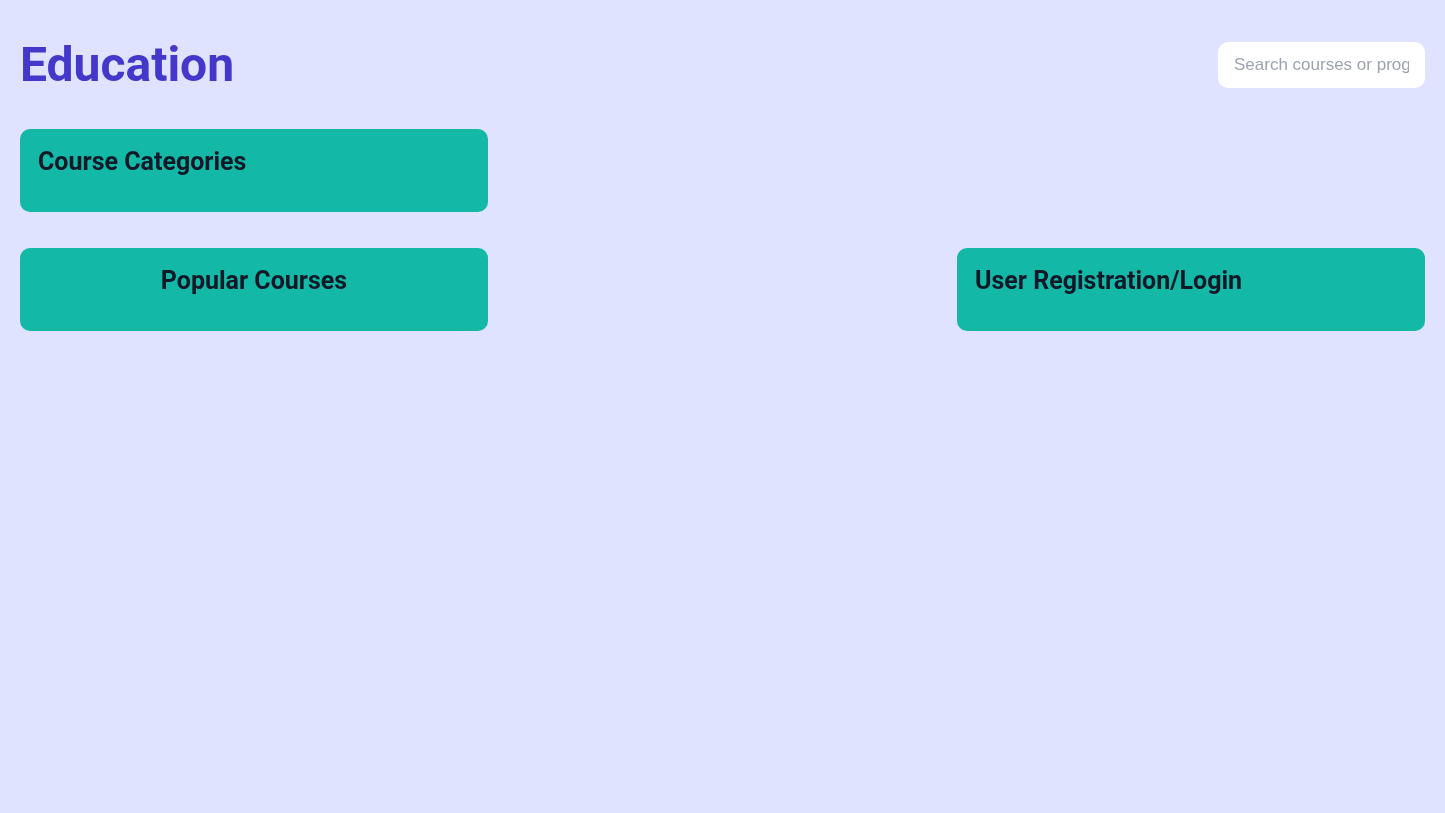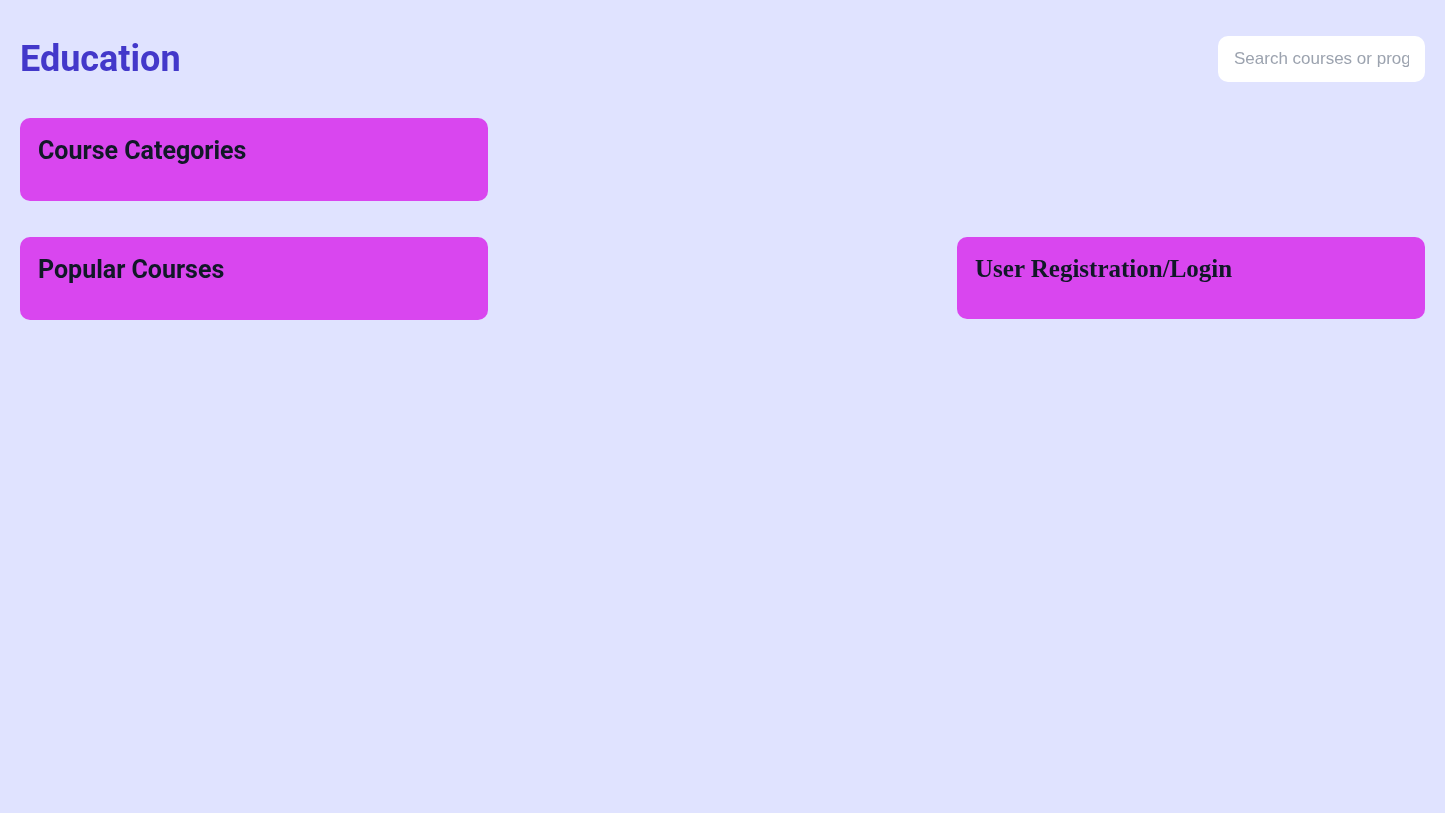--- a/index.html
+++ b/index.html
@@ -17,21 +17,21 @@
     }
     
     .header {
       display: flex;
       justify-content: space-between;
       align-items: center;
       margin-bottom: 36px;
     }
     
     .title {
-      font-size: 36px;
+      font-size: 48px;
       font-weight: 700;
       color: #4338ca;
     }
     
     .search-input {
       background-color: #ffffff;
       border: none;
       border-radius: 10px;
       padding: 13px 16px;
       font-size: 17px;
@@ -56,43 +56,43 @@
     
     .col-middle {
       flex: 0 0 468px;
     }
     
     .col-right {
       flex: 1;
     }
     
     .card {
-      background-color: #d946ef;
+      background-color: #14b8a6;
       border-radius: 10px;
       padding: 18px 18px 36px 18px;
     }
     
     .card-title {
       font-size: 25px;
       font-weight: 700;
       color: #111827;
     }
     
     .row-2 {
       display: flex;
       justify-content: space-between;
     }
     
     .row-2 .col-left {
       flex: 0 0 468px;
+      text-align: center;
     }
     
     .row-2 .col-right {
       flex: 0 0 468px;
-      font-family: Liberation Serif, serif;
     }
   </style>
 </head>
 <body>
 
 <div class="header">
   <h1 class="title">Education</h1>
   <input type="text" class="search-input" placeholder="Search courses or programs" style="">
 </div>
 

